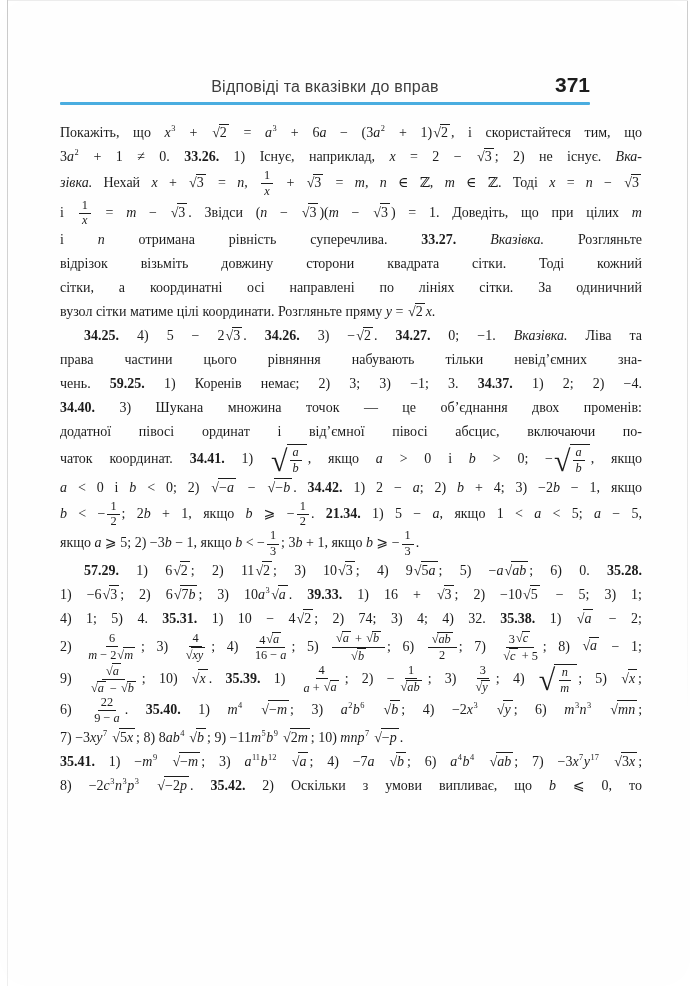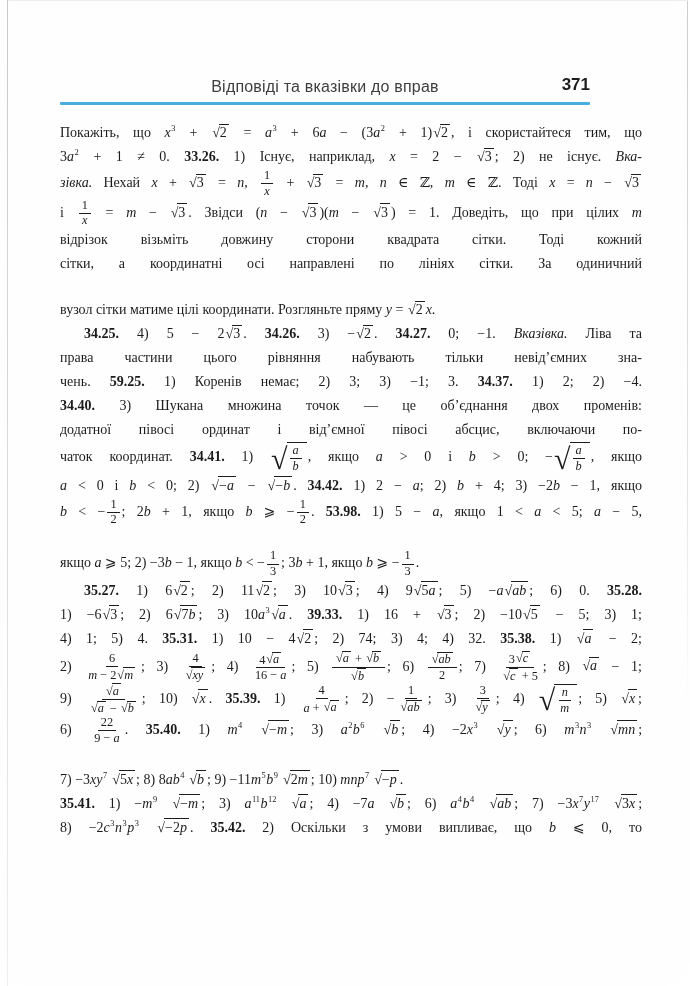--- a/index.html
+++ b/index.html
@@ -19,33 +19,33 @@
   
   .running { position:absolute; left:60px; top:76px; width:530px; }
   .running-title {
     display:block; text-align:center;
     font-family:"Liberation Sans","DejaVu Sans",sans-serif;
     font-size:16px; line-height:21px; color:#3e3e3e; letter-spacing:0.2px;
   }
   .page-num {
     position:absolute; right:0; top:-4px;
     font-family:"Liberation Sans","DejaVu Sans",sans-serif;
-    font-weight:700; font-size:17px; line-height:25px; color:#1d1d1d;
+    font-weight:700; font-size:21px; line-height:25px; color:#1d1d1d;
   }
   .rule { margin-top:5px; height:2.5px; border-radius:1px; background:#4aade0; }
 
   
   .bodytext { position:absolute; left:60px; top:121px; width:582px; font-size:14px; }
   .para { margin:0; }
   .line {
     line-height:24px; min-height:24px;
     text-align:justify; text-align-last:justify;
   }
   .line.first { padding-left:24px; }
-  .line.short { text-align:left; text-align-last:auto;margin-top:22px; }
+  .line.short { text-align:left; text-align-last:auto; }
 
   .bold { font-weight:700; }
   .it   { font-style:italic; }
   sup.sup { font-size:0.6em; line-height:0; vertical-align:super; margin:0 0.5px 0 0.5px; }
 
   
   .frac {
     display:inline-flex; flex-direction:column; align-items:center;
     vertical-align:middle; margin:0 2px; font-size:0.88em; line-height:1.12;
     text-align:center; text-align-last:center;
@@ -107,20 +107,21 @@
           </span> = <span class="it">m</span> − <span class="sqrt">
             <span class="rsign">√</span>
             <span class="rbar">3</span>
           </span>. Звідси (<span class="it">n</span> − <span class="sqrt">
             <span class="rsign">√</span>
             <span class="rbar">3</span>
           </span>)(<span class="it">m</span> − <span class="sqrt">
             <span class="rsign">√</span>
             <span class="rbar">3</span>
           </span>) = 1. Доведіть, що при цілих <span class="it">m</span></div>
+        <div class="line">і <span class="it">n</span> отримана рівність суперечлива. <span class="bold">33.27.</span> <span class="it">Вказівка.</span> Розгляньте</div>
         <div class="line">відрізок візьміть довжину сторони квадрата сітки. Тоді кожний</div>
         <div class="line">сітки, а координатні осі направлені по лініях сітки. За одиничний</div>
         <div class="line short">вузол сітки матиме цілі координати. Розгляньте пряму <span class="it">y</span> = <span class="sqrt">
             <span class="rsign">√</span>
             <span class="rbar">2</span>
           </span><span class="it">x</span>.</div>
       </section>
     <section class="para">
         <div class="line first"><span class="bold">34.25.</span> 4) 5 − 2<span class="sqrt">
             <span class="rsign">√</span>
@@ -152,31 +153,31 @@
           </span> − <span class="sqrt">
             <span class="rsign">√</span>
             <span class="rbar">−<span class="it">b</span></span>
           </span>. <span class="bold">34.42.</span> 1) 2 − <span class="it">a</span>; 2) <span class="it">b</span> + 4; 3) −2<span class="it">b</span> − 1, якщо</div>
         <div class="line"><span class="it">b</span> &lt; −<span class="frac">
             <span class="num">1</span>
             <span class="den">2</span>
           </span>; 2<span class="it">b</span> + 1, якщо <span class="it">b</span> ⩾ −<span class="frac">
             <span class="num">1</span>
             <span class="den">2</span>
-          </span>. <span class="bold">53.98.</span> 1) 5 − <span class="it">a</span>, якщо 1 &lt; <span class="it">a</span> &lt; 5; <span class="it">a</span> − 5,</div>
+          </span>. <span class="bold">21.34.</span> 1) 5 − <span class="it">a</span>, якщо 1 &lt; <span class="it">a</span> &lt; 5; <span class="it">a</span> − 5,</div>
         <div class="line short">якщо <span class="it">a</span> ⩾ 5; 2) −3<span class="it">b</span> − 1, якщо <span class="it">b</span> &lt; −<span class="frac">
             <span class="num">1</span>
             <span class="den">3</span>
           </span>; 3<span class="it">b</span> + 1, якщо <span class="it">b</span> ⩾ −<span class="frac">
             <span class="num">1</span>
             <span class="den">3</span>
           </span>.</div>
       </section>
     <section class="para">
-        <div class="line first"><span class="bold">35.27.</span> 1) 6<span class="sqrt">
+        <div class="line first"><span class="bold">57.29.</span> 1) 6<span class="sqrt">
             <span class="rsign">√</span>
             <span class="rbar">2</span>
           </span>; 2) 11<span class="sqrt">
             <span class="rsign">√</span>
             <span class="rbar">2</span>
           </span>; 3) 10<span class="sqrt">
             <span class="rsign">√</span>
             <span class="rbar">3</span>
           </span>; 4) 9<span class="sqrt">
             <span class="rsign">√</span>

